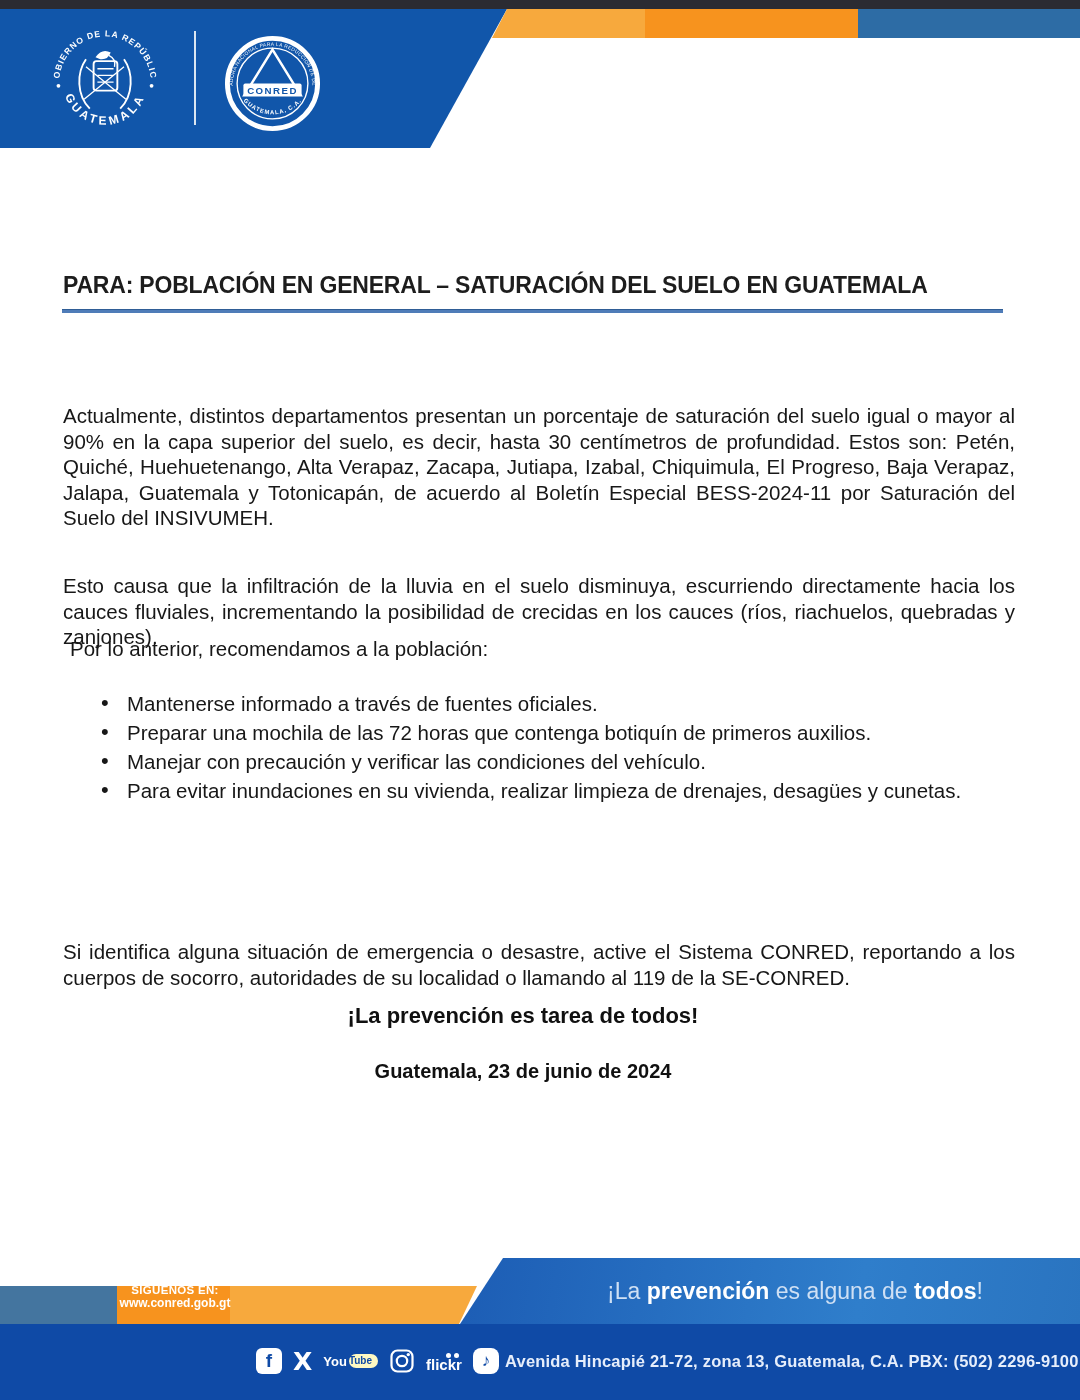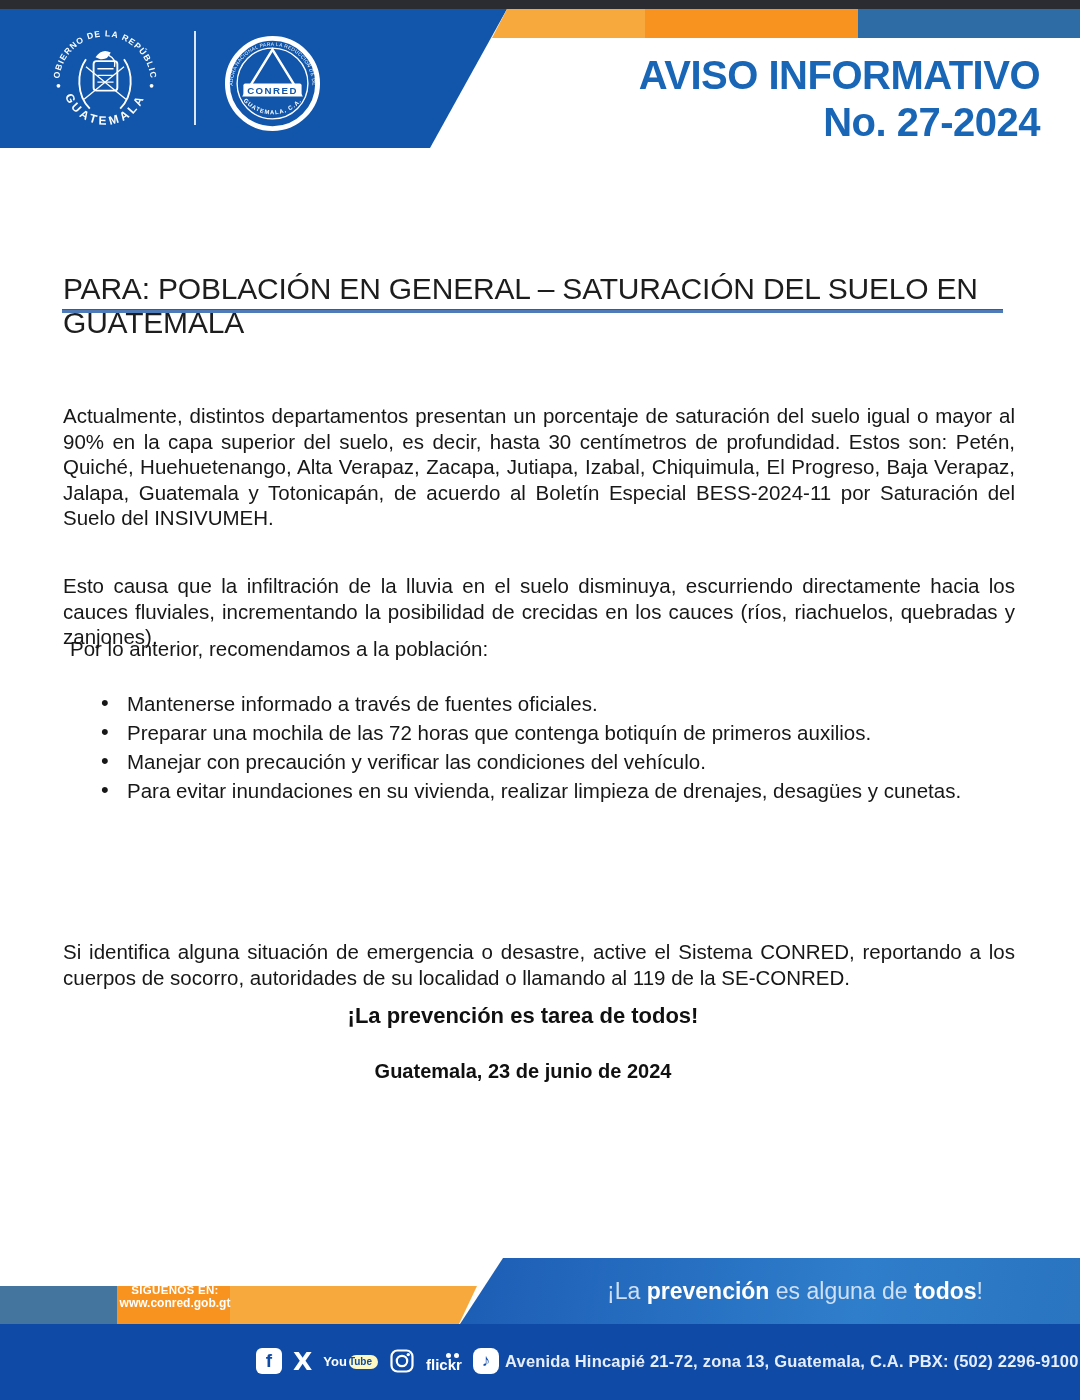--- a/index.html
+++ b/index.html
@@ -19,21 +19,21 @@
   .seg-light{left:0;width:160px;background:#f7a93d;}
   .seg-dark{left:160px;width:213px;background:#f7931e;}
   .seg-blue{left:373px;width:222px;background:#2d6ca5;}
 
   .aviso{position:absolute;right:40px;top:52px;text-align:right;color:#1a66b6;
          font-weight:bold;letter-spacing:-0.5px;line-height:47px;}
   .aviso .l1{font-size:40px;}
   .aviso .l2{font-size:40px;}
 
   
-  .doc-title{position:absolute;left:63px;top:272px;width:950px;font-size:30px;font-weight:normal;
+  .doc-title{position:absolute;left:63px;top:272px;width:950px;font-size:23px;font-weight:bold;
              color:#1d1d1d;letter-spacing:-0.2px;}
   .title-rule{position:absolute;left:62px;top:309px;width:941px;height:3px;background:#4f7cb8;
               border-top:1px solid #2f5d96;}
   .para{position:absolute;left:63px;width:952px;font-size:20.5px;line-height:25.5px;
         text-align:justify;color:#171717;margin-top:42px;}
   .p1{top:361px;}
   .p2{top:531px;}
   .lead{position:absolute;left:70px;top:637px;font-size:20.5px;color:#171717;}
   .bullets{position:absolute;left:63px;top:691px;width:952px;margin:0;padding:0;list-style:none;}
   .bullets li{position:relative;padding-left:64px;margin-bottom:4px;font-size:20.5px;
@@ -60,21 +60,21 @@
   .footer-bar{position:absolute;left:0;top:1324px;width:1080px;height:76px;background:#0f4aa6;}
 
   .follow{position:absolute;left:100px;top:1284px;width:150px;text-align:center;color:#ffffff;}
   .follow .f1{font-size:11.5px;font-weight:bold;letter-spacing:.3px;}
   .follow .f2{font-size:12px;font-weight:bold;}
   .social-row{position:absolute;left:256px;top:1345px;height:32px;display:flex;align-items:center;gap:11px;}
   .icon-box{display:flex;align-items:center;justify-content:center;}
   .fb{width:26px;height:26px;border-radius:6px;background:#ffffff;color:#0f4aa6;
       font-weight:bold;font-size:19px;line-height:26px;text-align:center;}
   .xx{color:#ffffff;font-weight:bold;font-size:25px;font-family:"DejaVu Sans",sans-serif;}
-  .yt{display:flex;align-items:flex-end;gap:2px;color:#ffffff;font-weight:bold;font-size:13px;}
+  .yt{display:flex;align-items:center;gap:2px;color:#ffffff;font-weight:bold;font-size:13px;}
   .yt .tube{background:#fef9c3;color:#0f4aa6;border-radius:8px;padding:1px 6px 2px 0;font-size:10px;}
   .flickr{display:flex;flex-direction:column;align-items:center;color:#ffffff;line-height:10px;}
   .flickr .dots{display:flex;gap:3px;margin-bottom:2px;margin-left:18px;}
   .flickr .dots i{width:5px;height:5px;border-radius:50%;background:#ffffff;display:block;}
   .flickr .word{font-size:15px;font-weight:bold;}
   .tiktok{width:26px;height:26px;border-radius:8px;background:#ffffff;color:#0f4aa6;
           font-size:17px;font-weight:bold;line-height:26px;text-align:center;}
   .address{position:absolute;left:505px;right:0;top:1352px;text-align:left;color:#e6eefb;
            font-size:16.5px;font-weight:bold;letter-spacing:.2px;}
 </style>
@@ -132,24 +132,20 @@
       <text x="50" y="60.5" text-anchor="middle" fill="#1156aa" font-size="10" font-weight="bold" letter-spacing="1.5">CONRED</text>
     </svg>
   </div>
 
   <div class="top-strip">
     <div class="strip-seg seg-light"></div>
     <div class="strip-seg seg-dark"></div>
     <div class="strip-seg seg-blue"></div>
   </div>
 
-  <div class="aviso">
-    <div class="l1">AVISO INFORMATIVO</div>
-    <div class="l2">No. 27-2024</div>
-  </div>
 
   <div class="doc-title">PARA: POBLACIÓN EN GENERAL – SATURACIÓN DEL SUELO EN GUATEMALA</div>
   <div class="title-rule"></div>
 
   <p class="para p1">Actualmente, distintos departamentos presentan un porcentaje de saturación del suelo igual o mayor al 90% en la capa superior del suelo, es decir, hasta 30 centímetros de profundidad. Estos son: Petén, Quiché, Huehuetenango, Alta Verapaz, Zacapa, Jutiapa, Izabal, Chiquimula, El Progreso, Baja Verapaz, Jalapa, Guatemala y Totonicapán, de acuerdo al Boletín Especial BESS-2024-11 por Saturación del Suelo del INSIVUMEH.</p>
   <p class="para p2">Esto causa que la infiltración de la lluvia en el suelo disminuya, escurriendo directamente hacia los cauces fluviales, incrementando la posibilidad de crecidas en los cauces (ríos, riachuelos, quebradas y zanjones).</p>
   <div class="lead">Por lo anterior, recomendamos a la población:</div>
 
   <ul class="bullets">
     <li>Mantenerse informado a través de fuentes oficiales.</li>

